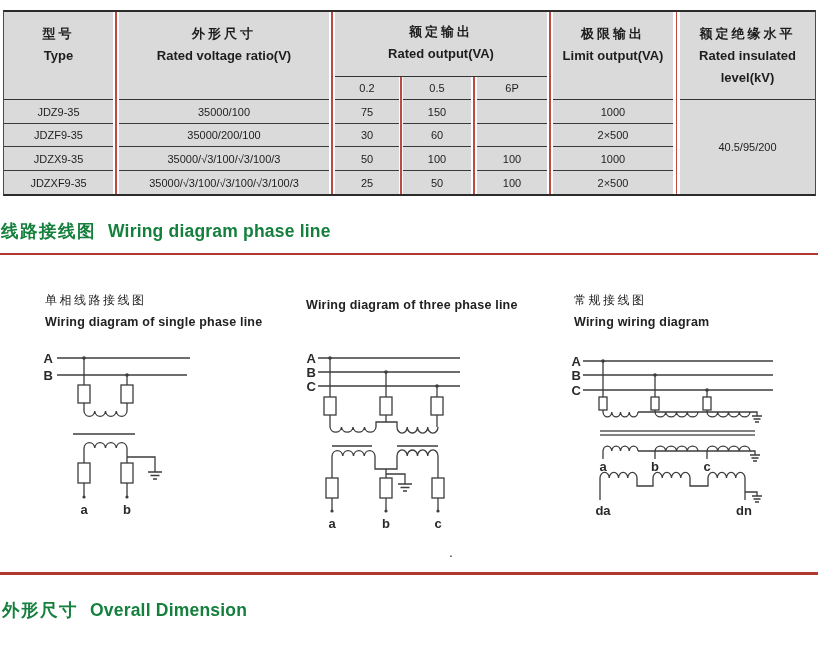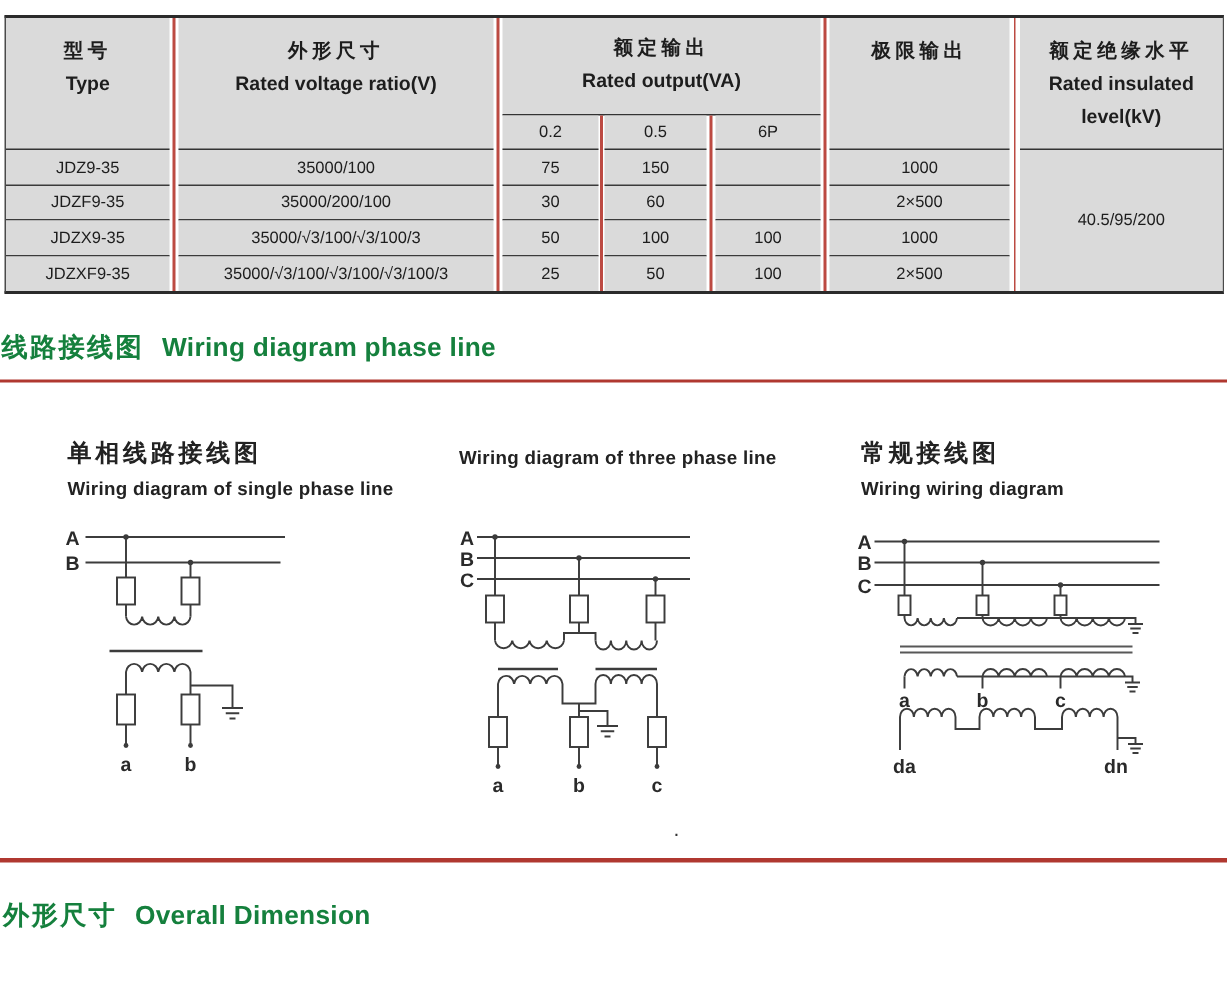--- a/index.html
+++ b/index.html
@@ -26,21 +26,21 @@
   .red-vline{position:absolute;width:1.5px;background:#bc4a42;}
 
   
   .section-h{position:absolute;font-size:17.5px;font-weight:bold;color:#15803d;white-space:nowrap;}
   .section-h .h-zh{letter-spacing:1.5px;}
   .section-h .h-en{margin-left:12px;letter-spacing:0.2px;}
   .red-rule{position:absolute;left:0;width:818px;height:2px;background:#b03830;}
 
   
   .cap{position:absolute;color:#222;}
-  .cap-zh{font-size:16px;font-weight:bold;letter-spacing:2.5px;}
+  .cap-zh{font-size:12px;font-weight:normal;letter-spacing:2.5px;}
   .cap-en{font-size:12.5px;font-weight:bold;margin-top:6px;letter-spacing:0.2px;}
 
   .diagram{position:absolute;}
   .diagram path,.diagram line,.diagram rect{fill:none;stroke:#3c3c3c;stroke-width:1.3;}
   .diagram .core{stroke-width:1.6;}
   .diagram .core3{stroke:#585858;stroke-width:1.4;}
   .diagram circle{fill:#3c3c3c;stroke:none;}
   .diagram text{fill:#2a2a2a;font-family:"Liberation Sans","DejaVu Sans",sans-serif;
                 font-size:13px;font-weight:bold;}
   .stray-dot{position:absolute;left:449px;top:544px;font-size:14px;color:#333;}
@@ -62,20 +62,21 @@
     </div>
     <div class="cell hcell ghcell hb" style="grid-column:5/10;grid-row:1">
       <span class="zh">额定输出</span>
       <span>Rated output(VA)</span>
     </div>
     <div class="cell vcell hb" style="grid-column:5;grid-row:2">0.2</div>
     <div class="cell vcell hb" style="grid-column:7;grid-row:2">0.5</div>
     <div class="cell vcell hb" style="grid-column:9;grid-row:2">6P</div>
     <div class="cell hcell hb" style="grid-column:11;grid-row:1/3">
       <span class="zh">极限输出</span>
+      <span>Limit output(VA)</span>
     </div>
     <div class="cell hcell hb" style="grid-column:13;grid-row:1/3">
       <span class="zh">额定绝缘水平</span>
       <span>Rated insulated</span>
       <span>level(kV)</span>
     </div>
 
     <div class="cell vcell rb" style="grid-column:1;grid-row:3">JDZ9-35</div>
     <div class="cell vcell rb" style="grid-column:3;grid-row:3">35000/100</div>
     <div class="cell vcell rb" style="grid-column:5;grid-row:3">75</div>

